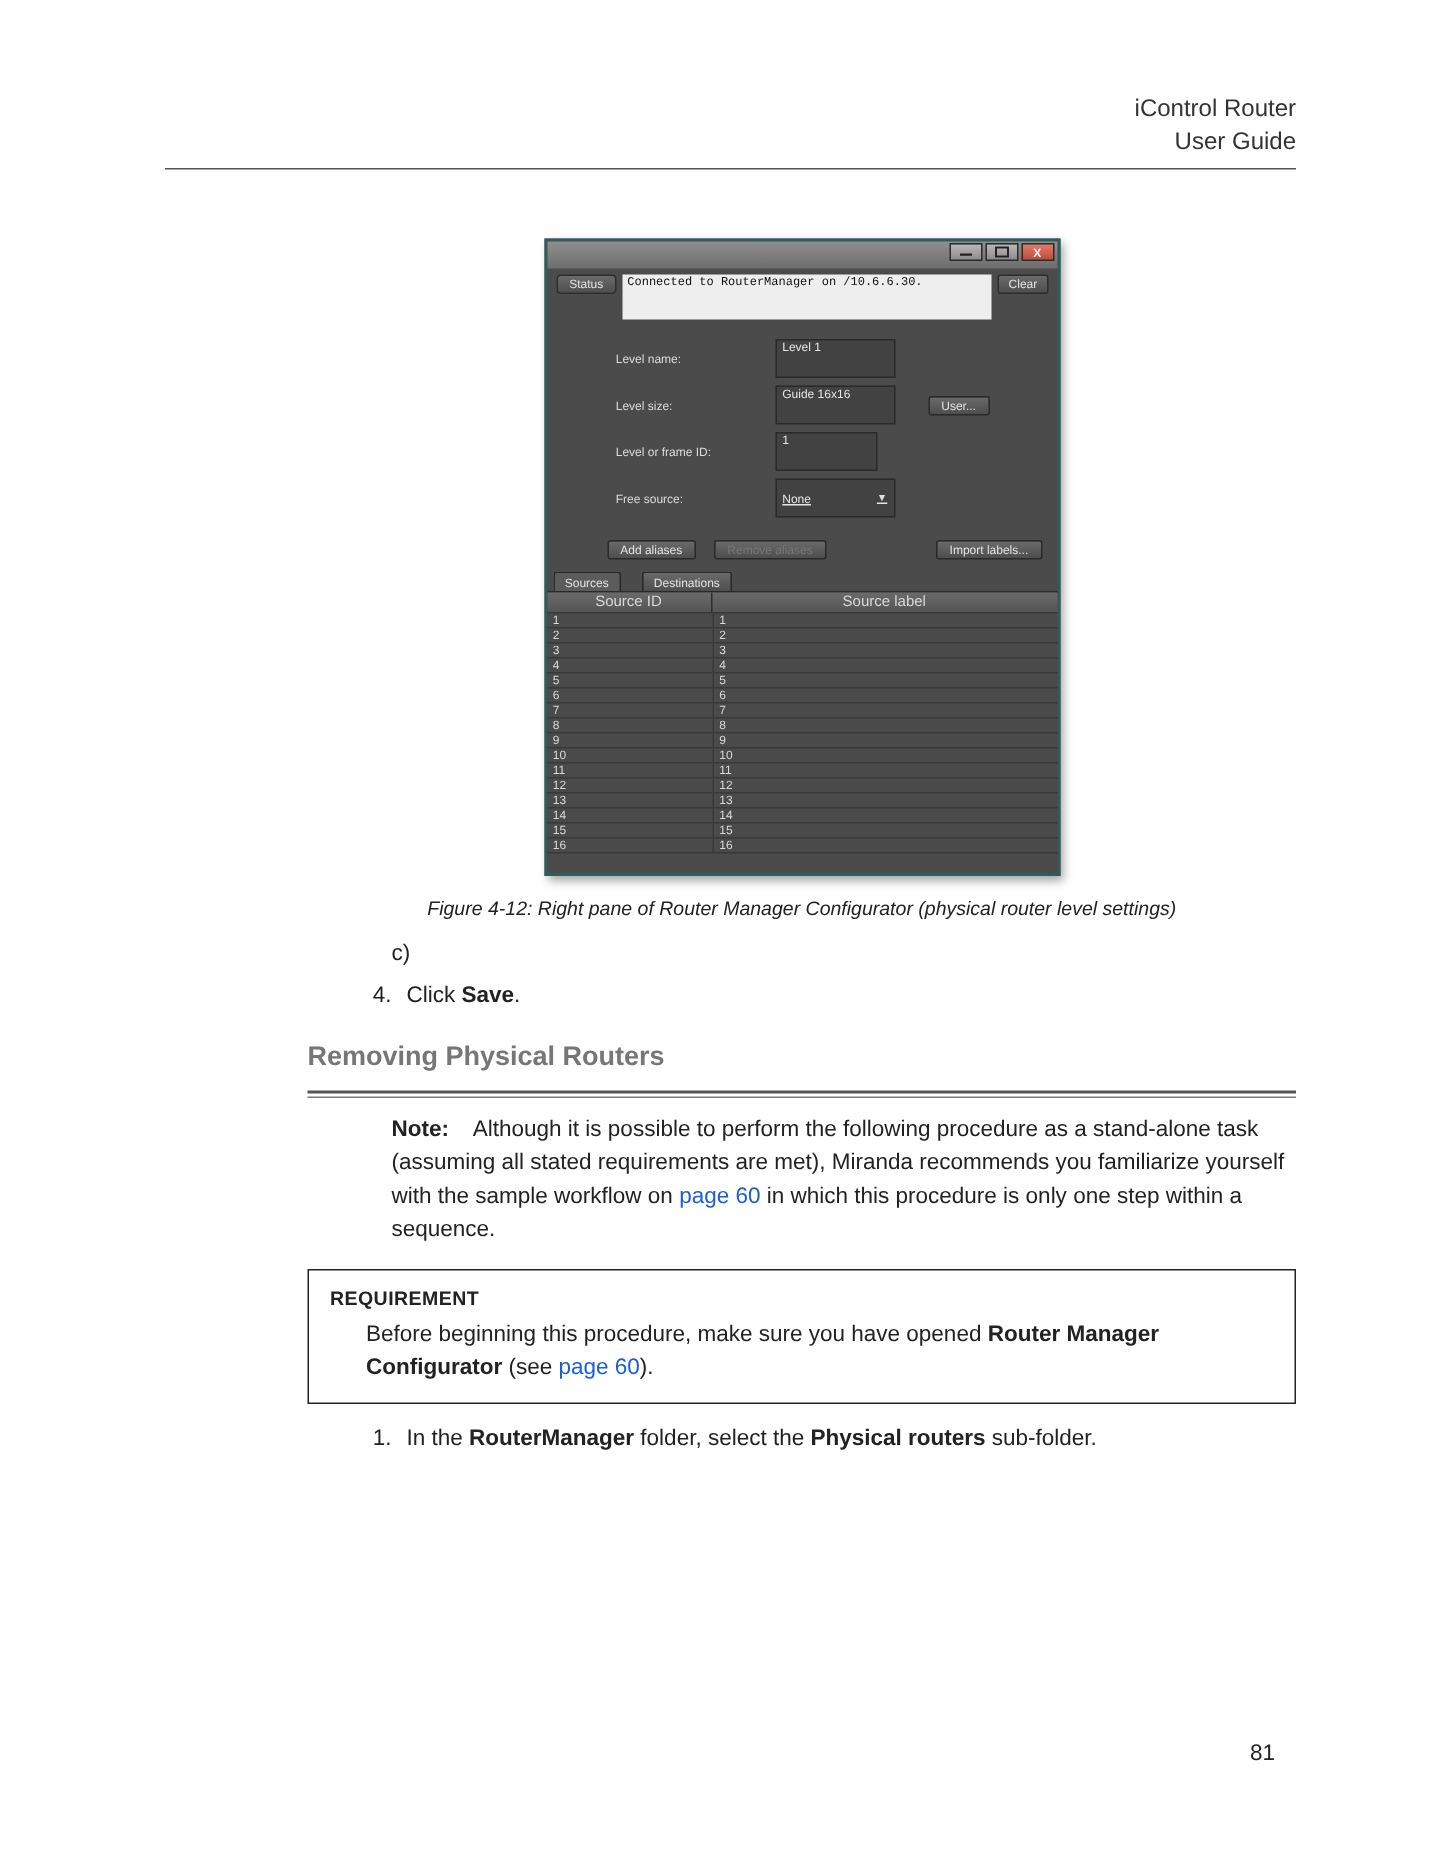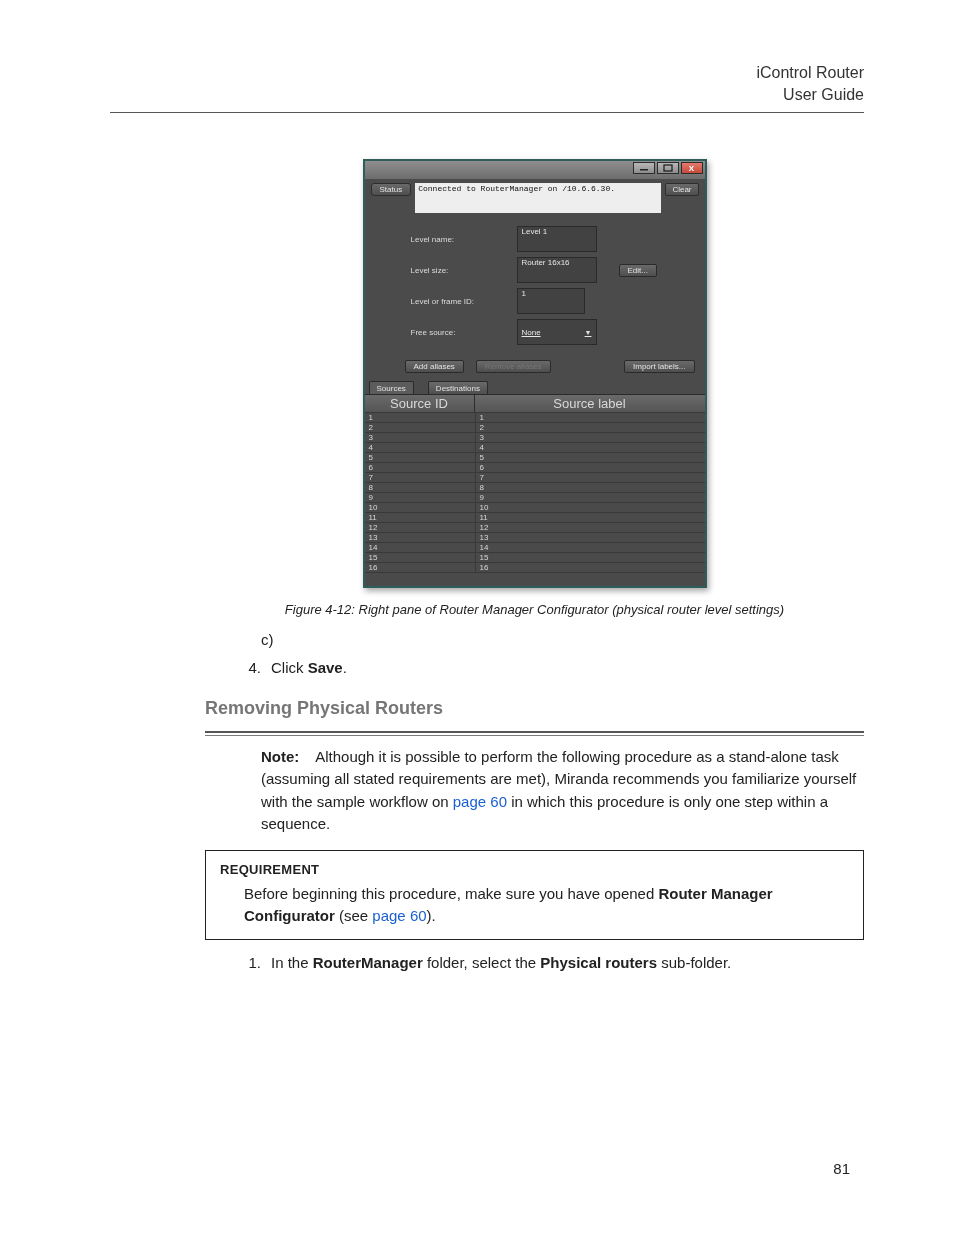--- a/index.html
+++ b/index.html
@@ -40,21 +40,21 @@
   .dropdown { display:inline-flex; align-items:center; justify-content:space-between;text-decoration:underline; }
   .dd-caret { margin-left:8px; font-size:7px; color:#e0e0e0; }
 
   .btnrow { display:flex; gap:12px; padding: 4px 10px 6px 40px; }
 
   .tabrow { display:flex; gap:14px; padding: 2px 4px 0 4px; }
   .tab { background: linear-gradient(#6a6a6a,#4e4e4e); border:1px solid #2a2a2a; border-bottom:none; color:#e4e4e4; font-size:8px; padding:2px 7px 1px 7px; border-radius:2px 2px 0 0; }
   .tab.active { background:#5c5c5c; }
 
   .grid { border-top:1px solid #2a2a2a; background:#4a4a4a; }
-  .gh { display:flex; background: linear-gradient(#6a6a6a,#555); font-size:13px;justify-content:flex-end; }
+  .gh { display:flex; background: linear-gradient(#6a6a6a,#555); font-size:10px;justify-content:flex-end; }
   .gh .col-id { width:110px; border-right:1px solid #2e2e2e; text-align:center; padding:1px 0; }
   .gh .col-lbl { flex:1; text-align:center; padding:1px 0; }
   .gr { display:flex; font-size:8px; border-top:1px solid #393939; }
   .gr .c1 { width:110px; padding:0 4px; }
   .gr .c2 { flex:1; padding:0 4px; border-left:1px solid #393939; }
   .grid-footer { height:14px; background:#4a4a4a; border-top:1px solid #393939; }
   .shot-edge { border: 2px solid #2f5e5a; }
 
   
   .fig-cap { text-align:center; font-style:italic; font-size:13px; color:#222; margin: 14px 0 12px 0; }
@@ -120,22 +120,22 @@
           <div class="small-btn">Clear</div>
         </div>
 
         <div class="form-area">
           <div class="form-row">
             <div class="form-label">Level name:</div>
             <div class="inp w80">Level 1</div>
           </div>
           <div class="form-row">
             <div class="form-label">Level size:</div>
-            <div class="inp w80">Router 16x16</div>
-            <div class="form-btn">Edit...</div>
+            <div class="inp w80">Guide 16x16</div>
+            <div class="form-btn">User...</div>
           </div>
           <div class="form-row">
             <div class="form-label">Level or frame ID:</div>
             <div class="inp w68">1</div>
           </div>
           <div class="form-row">
             <div class="form-label">Free source:</div>
             <div class="inp w80 dropdown">
               <span>None</span>
               <span class="dd-caret">▼</span>

